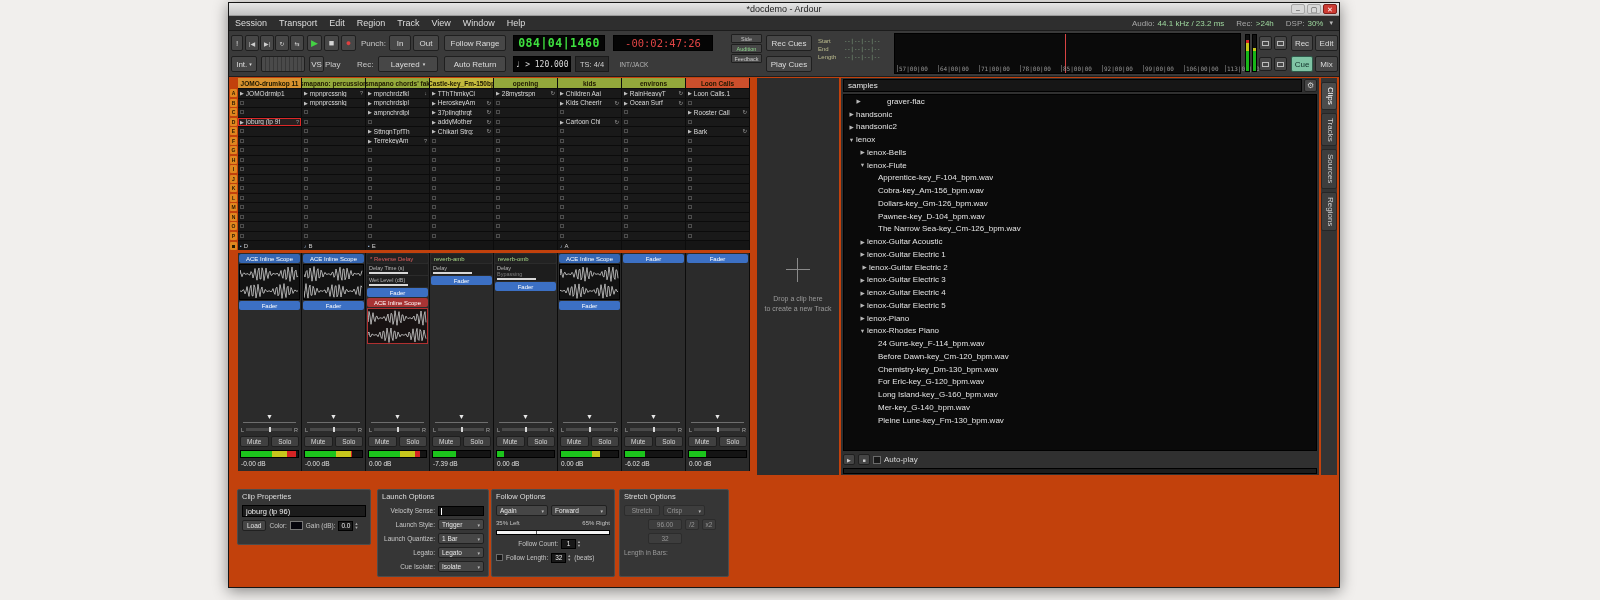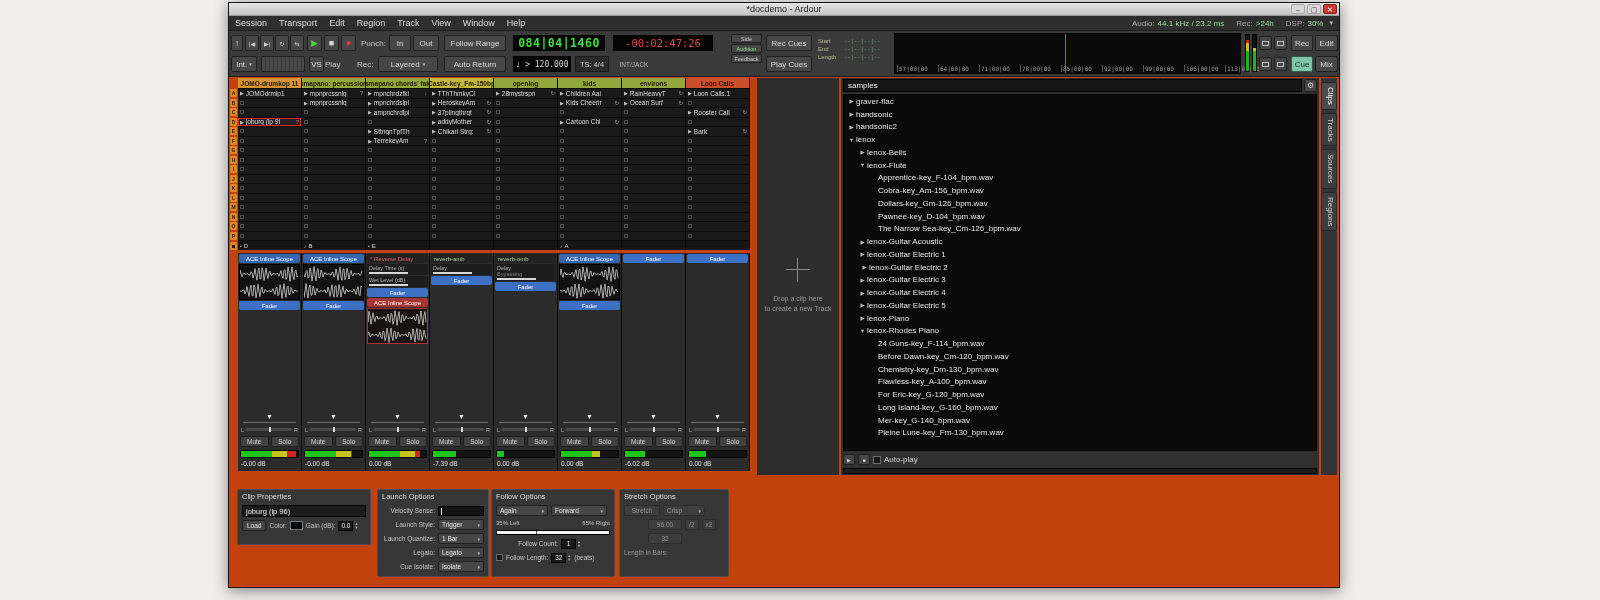--- a/index.html
+++ b/index.html
@@ -1016,21 +1016,21 @@
           <div class="gain-text">0.00 dB</div>
         </div>
       </div>
 
   <div class="browser">
     <div class="search-row">
       <input class="search-input" value="samples" style="">
       <div class="gear">⚙</div>
     </div>
     <div class="file-tree">
-          <div class="tree-row" style="padding-left: 3px;">
+          <div class="tree-row" style="padding-left: 10px; gap: 24px;">
             <div class="tree-arrow">▶</div>
             <div class="tree-label">graver-flac</div>
           </div>
           <div class="tree-row" style="padding-left: 3px;">
             <div class="tree-arrow">▶</div>
             <div class="tree-label">handsonic</div>
           </div>
           <div class="tree-row" style="padding-left: 3px;">
             <div class="tree-arrow">▶</div>
             <div class="tree-label">handsonic2</div>
@@ -1103,24 +1103,20 @@
             <div class="tree-arrow"></div>
             <div class="tree-label">24 Guns-key_F-114_bpm.wav</div>
           </div>
           <div class="tree-row" style="padding-left: 25px;">
             <div class="tree-arrow"></div>
             <div class="tree-label">Before Dawn-key_Cm-120_bpm.wav</div>
           </div>
           <div class="tree-row" style="padding-left: 25px;">
             <div class="tree-arrow"></div>
             <div class="tree-label">Chemistry-key_Dm-130_bpm.wav</div>
-          </div>
-          <div class="tree-row" style="padding-left: 25px;">
-            <div class="tree-arrow"></div>
-            <div class="tree-label">Flawless-key_A-100_bpm.wav</div>
           </div>
           <div class="tree-row" style="padding-left: 25px;">
             <div class="tree-arrow"></div>
             <div class="tree-label">For Eric-key_G-120_bpm.wav</div>
           </div>
           <div class="tree-row" style="padding-left: 25px;">
             <div class="tree-arrow"></div>
             <div class="tree-label">Long Island-key_G-160_bpm.wav</div>
           </div>
           <div class="tree-row" style="padding-left: 25px;">

